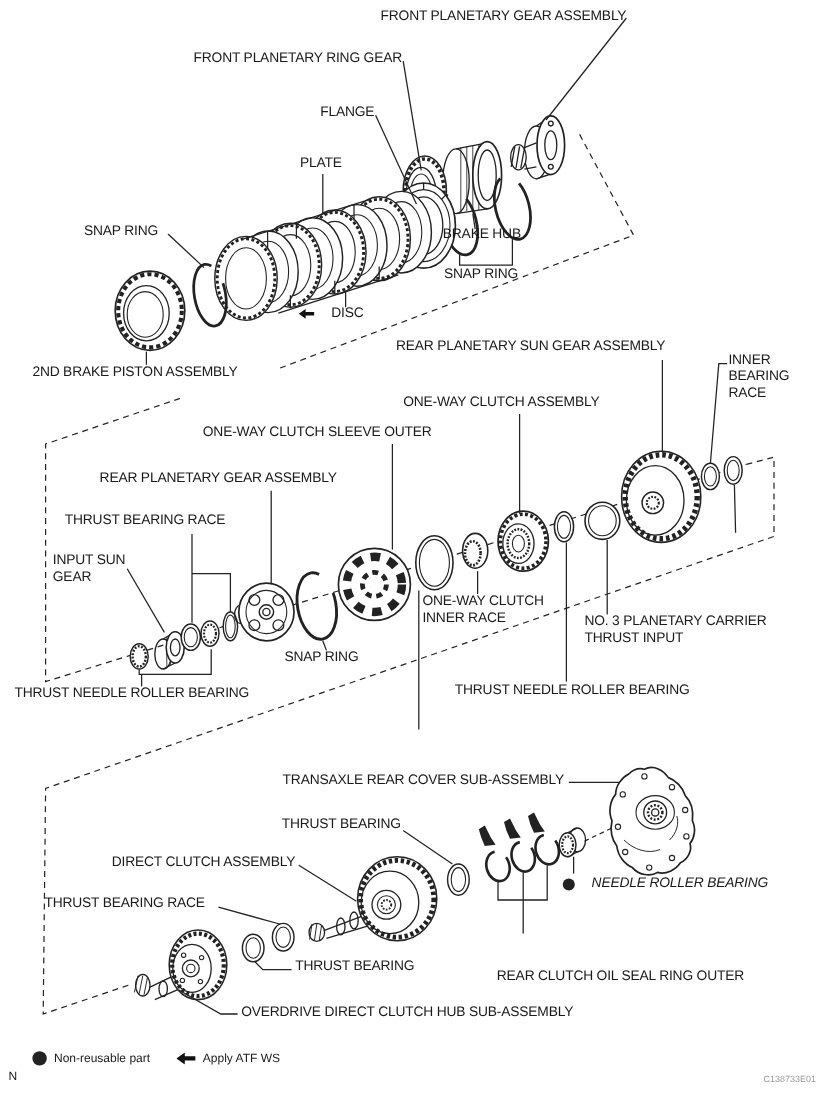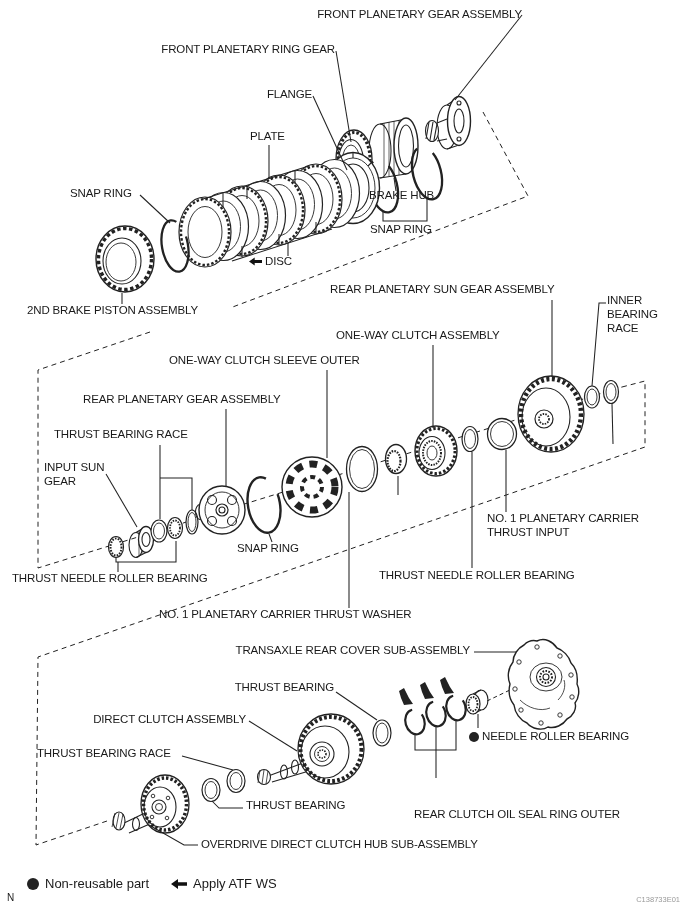--- a/index.html
+++ b/index.html
@@ -3,26 +3,26 @@
 <meta charset="utf-8">
 <style>
   :root { --line:#222222; --text:#1a1a1a; --bg:#ffffff; --code_text:#999999; }
   html,body { margin:0; padding:0; background:#fff; }
   .stage { position:relative; width:688px; height:916px; background:var(--bg);
            overflow:hidden; font-family:"Liberation Sans", sans-serif; }
   .stage svg.diagram { position:absolute; left:0; top:0; color:var(--line); }
   .lbl { position:absolute; font-size:11.5px; line-height:1.2; color:var(--text);
          white-space:nowrap; letter-spacing:-0.15px; }
   .lbl.rt { text-align:right; }
-  .lbl .row { display:flex; align-items:center; gap:3px; }
+  .lbl .row { display:flex; align-items:center; gap:14px; }
   .dot { display:inline-block; width:10px; height:10px; border-radius:50%;
          background:var(--line); flex:0 0 auto; }
   .dot.big { width:12px; height:12px; }
   .legend { position:absolute; top:876px; left:27px; display:flex; gap:22px;
-            align-items:center; font-size:13px; color:var(--text); }
+            align-items:center; font-size:10px; color:var(--text); }
   .legend .item { display:flex; align-items:center; gap:6px; }
   .pagemark { position:absolute; left:7px; top:892px; font-size:10px; color:var(--text); }
   .figcode { position:absolute; right:8px; top:895px; font-size:7.5px; color:var(--code_text); }
 </style>
 </head>
 <body>
 
 <div class="stage">
 
 <svg class="diagram" width="688" height="916" viewBox="0 0 688 916" fill="none" stroke="currentColor" stroke-width="1.1">
@@ -400,37 +400,40 @@
   </div>
 
   <div class="lbl" style="left:607px; top:294px;">
     <div>INNER</div>
     <div>BEARING</div>
     <div>RACE</div>
   </div>
 
   <div class="lbl" style="left:237px; top:542px;">SNAP RING</div>
 
+  <div class="lbl" style="left:352px; top:495px;">
+    <div>ONE-WAY CLUTCH</div>
+    <div>INNER RACE</div>
+  </div>
 
   <div class="lbl" style="left:487px; top:512px;">
-    <div>NO. 1 PLANETARY CARRIER</div>
+    <div>NO. 3 PLANETARY CARRIER</div>
     <div>THRUST INPUT</div>
   </div>
 
 
   <div class="lbl" style="left:379px; top:569px;">THRUST NEEDLE ROLLER BEARING</div>
   <div class="lbl" style="left:12px;  top:572px;">THRUST NEEDLE ROLLER BEARING</div>
-  <div class="lbl" style="left:159px; top:608px;">NO. 1 PLANETARY CARRIER THRUST WASHER</div>
 
   <div class="lbl rt" style="right:218px; top:644px;">TRANSAXLE REAR COVER SUB-ASSEMBLY</div>
   <div class="lbl rt" style="right:354px; top:681px;">THRUST BEARING</div>
   <div class="lbl rt" style="right:442px; top:713px;">DIRECT CLUTCH ASSEMBLY</div>
   <div class="lbl" style="left:37px; top:747px;">THRUST BEARING RACE</div>
 
-  <div class="lbl" style="left:469px; top:730px;">
+  <div class="lbl" style="left:469px; top:730px;font-style:italic;">
     <span class="row">
       <span class="dot"></span>
       <span>NEEDLE ROLLER BEARING</span>
     </span>
   </div>
 
   <div class="lbl" style="left:414px; top:779px;margin-top:29px;">REAR CLUTCH OIL SEAL RING OUTER</div>
   <div class="lbl" style="left:246px; top:799px;">THRUST BEARING</div>
   <div class="lbl" style="left:201px; top:838px;">OVERDRIVE DIRECT CLUTCH HUB SUB-ASSEMBLY</div>
 

